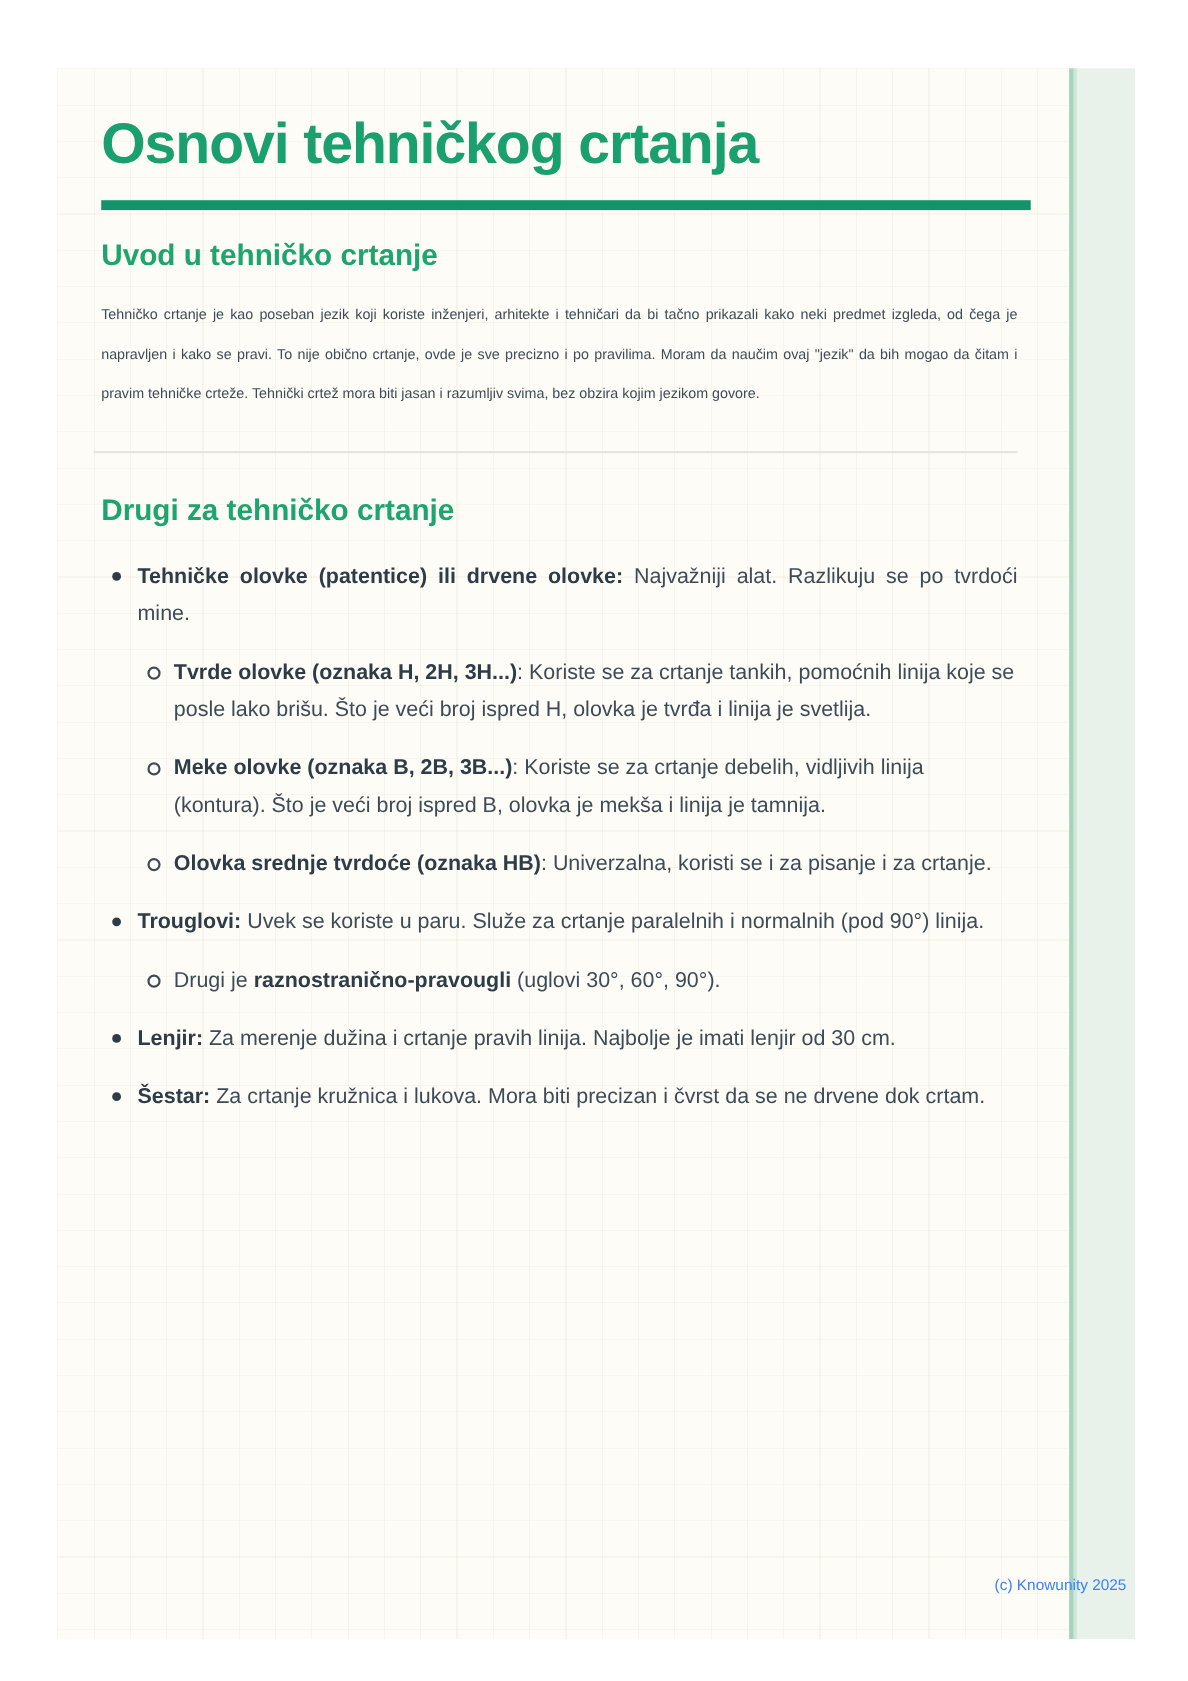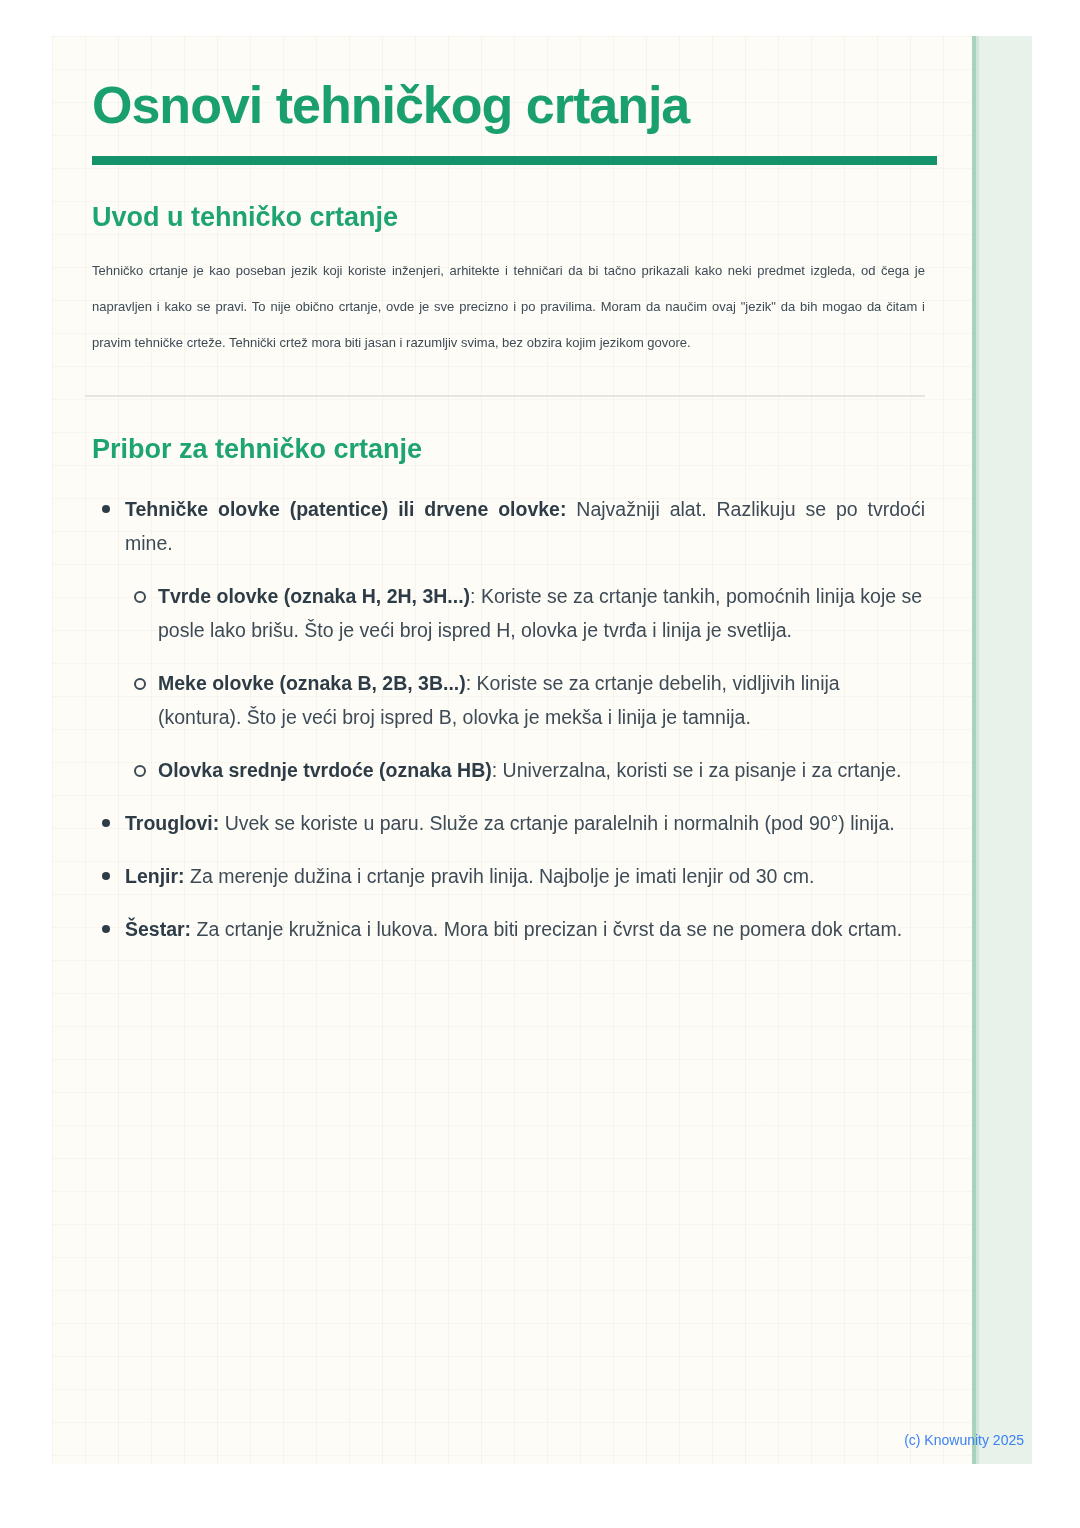--- a/index.html
+++ b/index.html
@@ -1,41 +1,41 @@
 <!DOCTYPE html>
 <html><head>
 <meta charset="utf-8">
 <style>
   html,body{margin:0;padding:0;background:#ffffff;}
   .canvas{
     position:relative;width:1080px;height:1528px;background:#ffffff;overflow:hidden;
     font-family:"Liberation Sans","DejaVu Sans",sans-serif;
   }
   .page{
-    position:absolute;left:52px;top:36px;width:980px;height:1428px;overflow:hidden;
+    position:absolute;left:52px;top:62px;width:980px;height:1428px;overflow:hidden;
     background-color:#fdfcf6;
     background-image:
       repeating-linear-gradient(to right, rgba(200,192,168,0.13) 0 1px, transparent 1px 33px),
       repeating-linear-gradient(to bottom, rgba(200,192,168,0.10) 0 1px, transparent 1px 33px);
     text-decoration: underline;
   }
   .stripe{
     position:absolute;right:0;top:0;bottom:0;width:56px;
     background:#e8f1ea;
     border-left:4px solid #a6d3bb;
     box-shadow:inset 3px 0 0 #cfe6d8;
   }
   .content{position:absolute;left:40px;top:0;width:833px;}
   h1{
     margin:40px 0 0;font-size:52px;line-height:1.15;font-weight:bold;
     letter-spacing:-1px;color:#1a9f6e;
   }
   .rule{height:9px;background:#14936b;margin-top:20px;width:845px;}
   h2{margin:0;font-size:27px;line-height:1.2;font-weight:bold;color:#1ea46f;}
-  .h2-uvod{margin-top:36px;}
+  .h2-uvod{margin-top:25px;}
   .h2-pribor{margin-top:36px;}
   p.bodytext{
     margin:20px 0 0;font-size:13px;line-height:36px;color:#3e4b57;
     text-align:justify;
   }
   .divider{height:2px;background:#e6e5e0;margin:34px 0 30px;width:840px;margin-left:-7px;}
   .list{margin-top:26px;}
   .li{position:relative;padding-left:33px;margin-top:19px;}
   .li-sub{padding-left:66px;}
   .li p{
@@ -64,21 +64,21 @@
 
     <div class="content">
       <h1>Osnovi tehničkog crtanja</h1>
       <div class="rule"></div>
 
       <h2 class="h2-uvod">Uvod u tehničko crtanje</h2>
       <p class="bodytext">Tehničko crtanje je kao poseban jezik koji koriste inženjeri, arhitekte i tehničari da bi tačno prikazali kako neki predmet izgleda, od čega je napravljen i kako se pravi. To nije obično crtanje, ovde je sve precizno i po pravilima. Moram da naučim ovaj "jezik" da bih mogao da čitam i pravim tehničke crteže. Tehnički crtež mora biti jasan i razumljiv svima, bez obzira kojim jezikom govore.</p>
 
       <div class="divider"></div>
 
-      <h2 class="h2-pribor">Pribor za tehničko crtanje</h2>
+      <h2 class="h2-pribor">Drugi za tehničko crtanje</h2>
 
       <div class="list">
 
         <div class="li">
           <span class="b-dot"></span>
           <p><span></span><span class="lead">Tehničke olovke (patentice) ili drvene olovke:</span><span> Najvažniji alat. Razlikuju se po tvrdoći mine.</span></p>
         </div>
         <div class="li li-sub">
           <span class="b-circle"></span>
           <p><span></span><span class="lead">Tvrde olovke (oznaka H, 2H, 3H...)</span><span>: Koriste se za crtanje tankih, pomoćnih linija koje se posle lako brišu. Što je veći broj ispred H, olovka je tvrđa i linija je svetlija.</span></p>
@@ -89,29 +89,33 @@
         </div>
         <div class="li li-sub">
           <span class="b-circle"></span>
           <p><span></span><span class="lead">Olovka srednje tvrdoće (oznaka HB)</span><span>: Univerzalna, koristi se i za pisanje i za crtanje.</span></p>
         </div>
 
         <div class="li">
           <span class="b-dot"></span>
           <p><span></span><span class="lead">Trouglovi:</span><span> Uvek se koriste u paru. Služe za crtanje paralelnih i normalnih (pod 90°) linija.</span></p>
         </div>
+        <div class="li li-sub">
+          <span class="b-circle"></span>
+          <p><span>Drugi je </span><span class="lead">raznostranično-pravougli</span><span> (uglovi 30°, 60°, 90°).</span></p>
+        </div>
 
         <div class="li">
           <span class="b-dot"></span>
           <p><span></span><span class="lead">Lenjir:</span><span> Za merenje dužina i crtanje pravih linija. Najbolje je imati lenjir od 30 cm.</span></p>
         </div>
 
         <div class="li">
           <span class="b-dot"></span>
-          <p><span></span><span class="lead">Šestar:</span><span> Za crtanje kružnica i lukova. Mora biti precizan i čvrst da se ne pomera dok crtam.</span></p>
+          <p><span></span><span class="lead">Šestar:</span><span> Za crtanje kružnica i lukova. Mora biti precizan i čvrst da se ne drvene dok crtam.</span></p>
         </div>
 
       </div>
     </div>
   </div>
 
   <div class="copyright">(c) Knowunity 2025</div>
 </div>
 
 </body></html>

